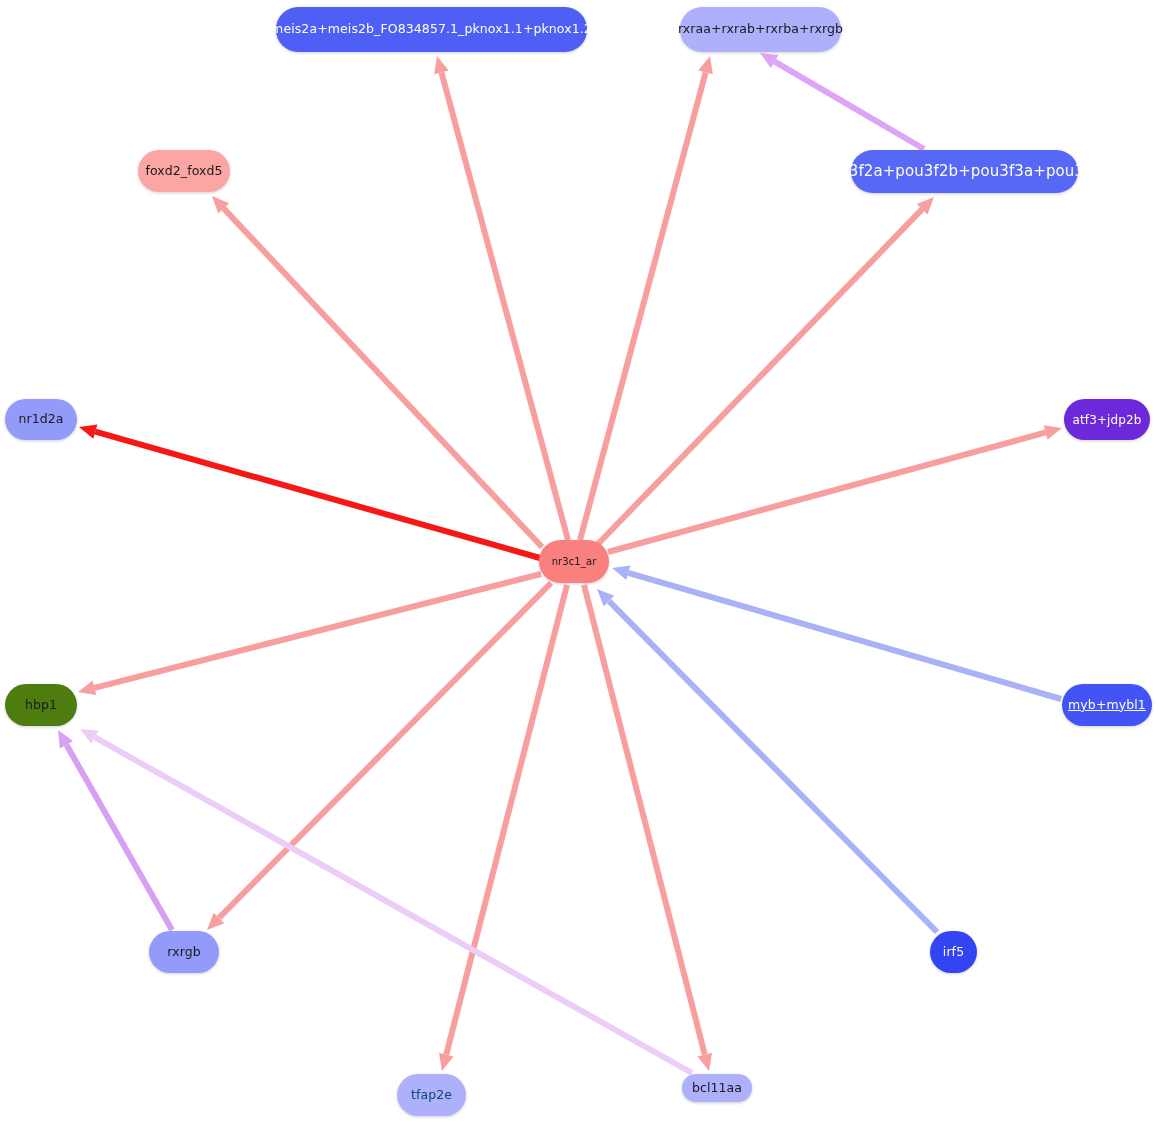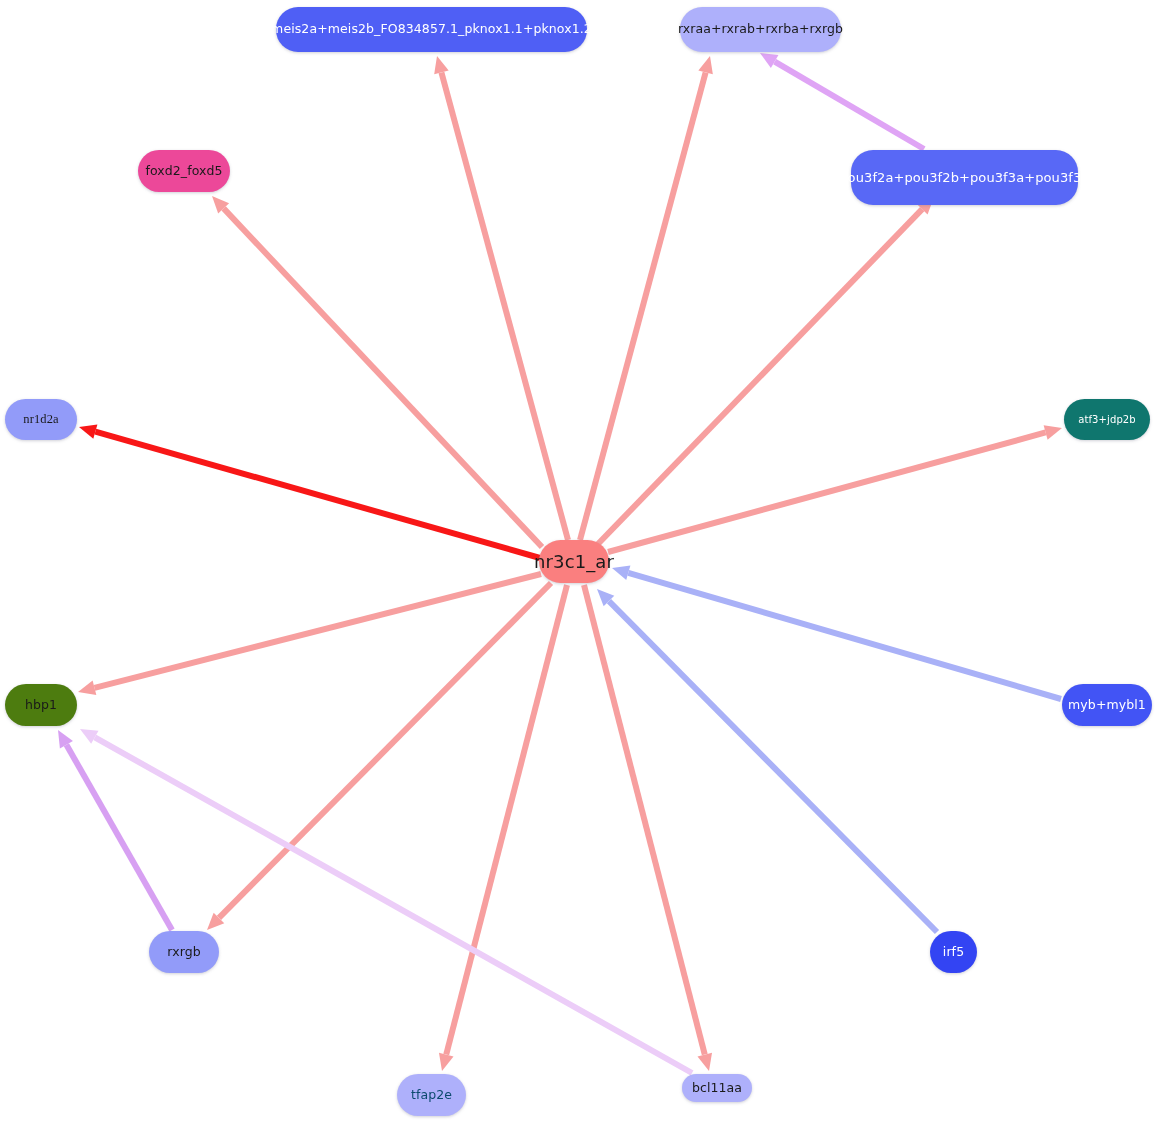--- a/index.html
+++ b/index.html
@@ -105,39 +105,39 @@
         <line x1="692" y1="1073" x2="94.81937014643633" y2="737.3298420430949" stroke="#eccdf8" stroke-width="6" stroke-linecap="butt"></line>
         <polygon points="80,729 98.49430045956645,730.7918846255495 91.14443983330621,743.8677994606403" fill="#eccdf8"></polygon>
       </g>
     </svg>
 <div class="gnode" style="left: 276px; top: 7px; width: 311px; height: 45px; background: rgb(79, 95, 245); color: rgb(255, 255, 255); font-size: 12.5px;">
       <span class="gnode-label">meis2a+meis2b_FO834857.1_pknox1.1+pknox1.2</span>
     </div>
     <div class="gnode" style="left: 636px; top: 7px; width: 161px; height: 45px; background: rgb(174, 176, 251); color: rgb(26, 26, 26); font-size: 12.5px; margin-left: 44px;">
       <span class="gnode-label">rxraa+rxrab+rxrba+rxrgb</span>
     </div>
-    <div class="gnode" style="left: 138px; top: 150px; width: 92px; height: 42px; background: #ec4899; color: rgb(26, 26, 26); font-size: 12.5px;">
+    <div class="gnode" style="left: 138px; top: 150px; width: 92px; height: 42px; background: #fca5a5; color: rgb(26, 26, 26); font-size: 12.5px;">
       <span class="gnode-label">foxd2_foxd5</span>
     </div>
-    <div class="gnode" style="left: 851px; top: 150px; width: 227px; height: 55px; background: rgb(88, 104, 246); color: rgb(255, 255, 255); font-size: 13px;">
+    <div class="gnode" style="left: 851px; top: 150px; width: 227px; height: 43px; background: rgb(88, 104, 246); color: rgb(255, 255, 255); font-size: 15px;">
       <span class="gnode-label">pou3f2a+pou3f2b+pou3f3a+pou3f3b</span>
     </div>
-    <div class="gnode" style="left: 5px; top: 399px; width: 72px; height: 41px; background: rgb(146, 155, 249); color: rgb(26, 26, 26); font-size: 12.5px; font-family: Liberation Serif, serif;">
+    <div class="gnode" style="left: 5px; top: 399px; width: 72px; height: 41px; background: rgb(146, 155, 249); color: rgb(26, 26, 26); font-size: 12.5px;">
       <span class="gnode-label">nr1d2a</span>
     </div>
-    <div class="gnode" style="left: 1064px; top: 399px; width: 86px; height: 41px; background: #0f766e; color: rgb(255, 255, 255); font-size: 10px;">
+    <div class="gnode" style="left: 1064px; top: 399px; width: 86px; height: 41px; background: #6d28d9; color: rgb(255, 255, 255); font-size: 12px;">
       <span class="gnode-label">atf3+jdp2b</span>
     </div>
-    <div class="gnode" style="left: 539px; top: 540px; width: 70px; height: 43px; background: rgb(250, 127, 127); color: rgb(26, 26, 26); font-size: 18px; justify-content: center;">
+    <div class="gnode" style="left: 539px; top: 540px; width: 70px; height: 43px; background: rgb(250, 127, 127); color: rgb(26, 26, 26); font-size: 10px; justify-content: center;">
       <span class="gnode-label">nr3c1_ar</span>
     </div>
     <div class="gnode" style="left: 5px; top: 684px; width: 72px; height: 42px; background: #4d7c0f; color: rgb(26, 26, 26); font-size: 12.5px;">
       <span class="gnode-label">hbp1</span>
     </div>
-    <div class="gnode" style="left: 1062px; top: 684px; width: 90px; height: 42px; background: rgb(66, 84, 245); color: rgb(255, 255, 255); font-size: 12.5px;">
+    <div class="gnode" style="left: 1062px; top: 684px; width: 90px; height: 42px; background: rgb(66, 84, 245); color: rgb(255, 255, 255); font-size: 12.5px; text-decoration: underline;">
       <span class="gnode-label">myb+mybl1</span>
     </div>
     <div class="gnode" style="left: 149px; top: 931px; width: 70px; height: 42px; background: rgb(146, 155, 249); color: rgb(26, 26, 26); font-size: 12.5px;">
       <span class="gnode-label">rxrgb</span>
     </div>
     <div class="gnode" style="left: 930px; top: 931px; width: 47px; height: 42px; background: rgb(51, 68, 243); color: rgb(255, 255, 255); font-size: 12.5px;">
       <span class="gnode-label">irf5</span>
     </div>
     <div class="gnode" style="left: 397px; top: 1074px; width: 69px; height: 42px; background: rgb(174, 176, 251); color: #0c4a6e; font-size: 12.5px;">
       <span class="gnode-label">tfap2e</span>

